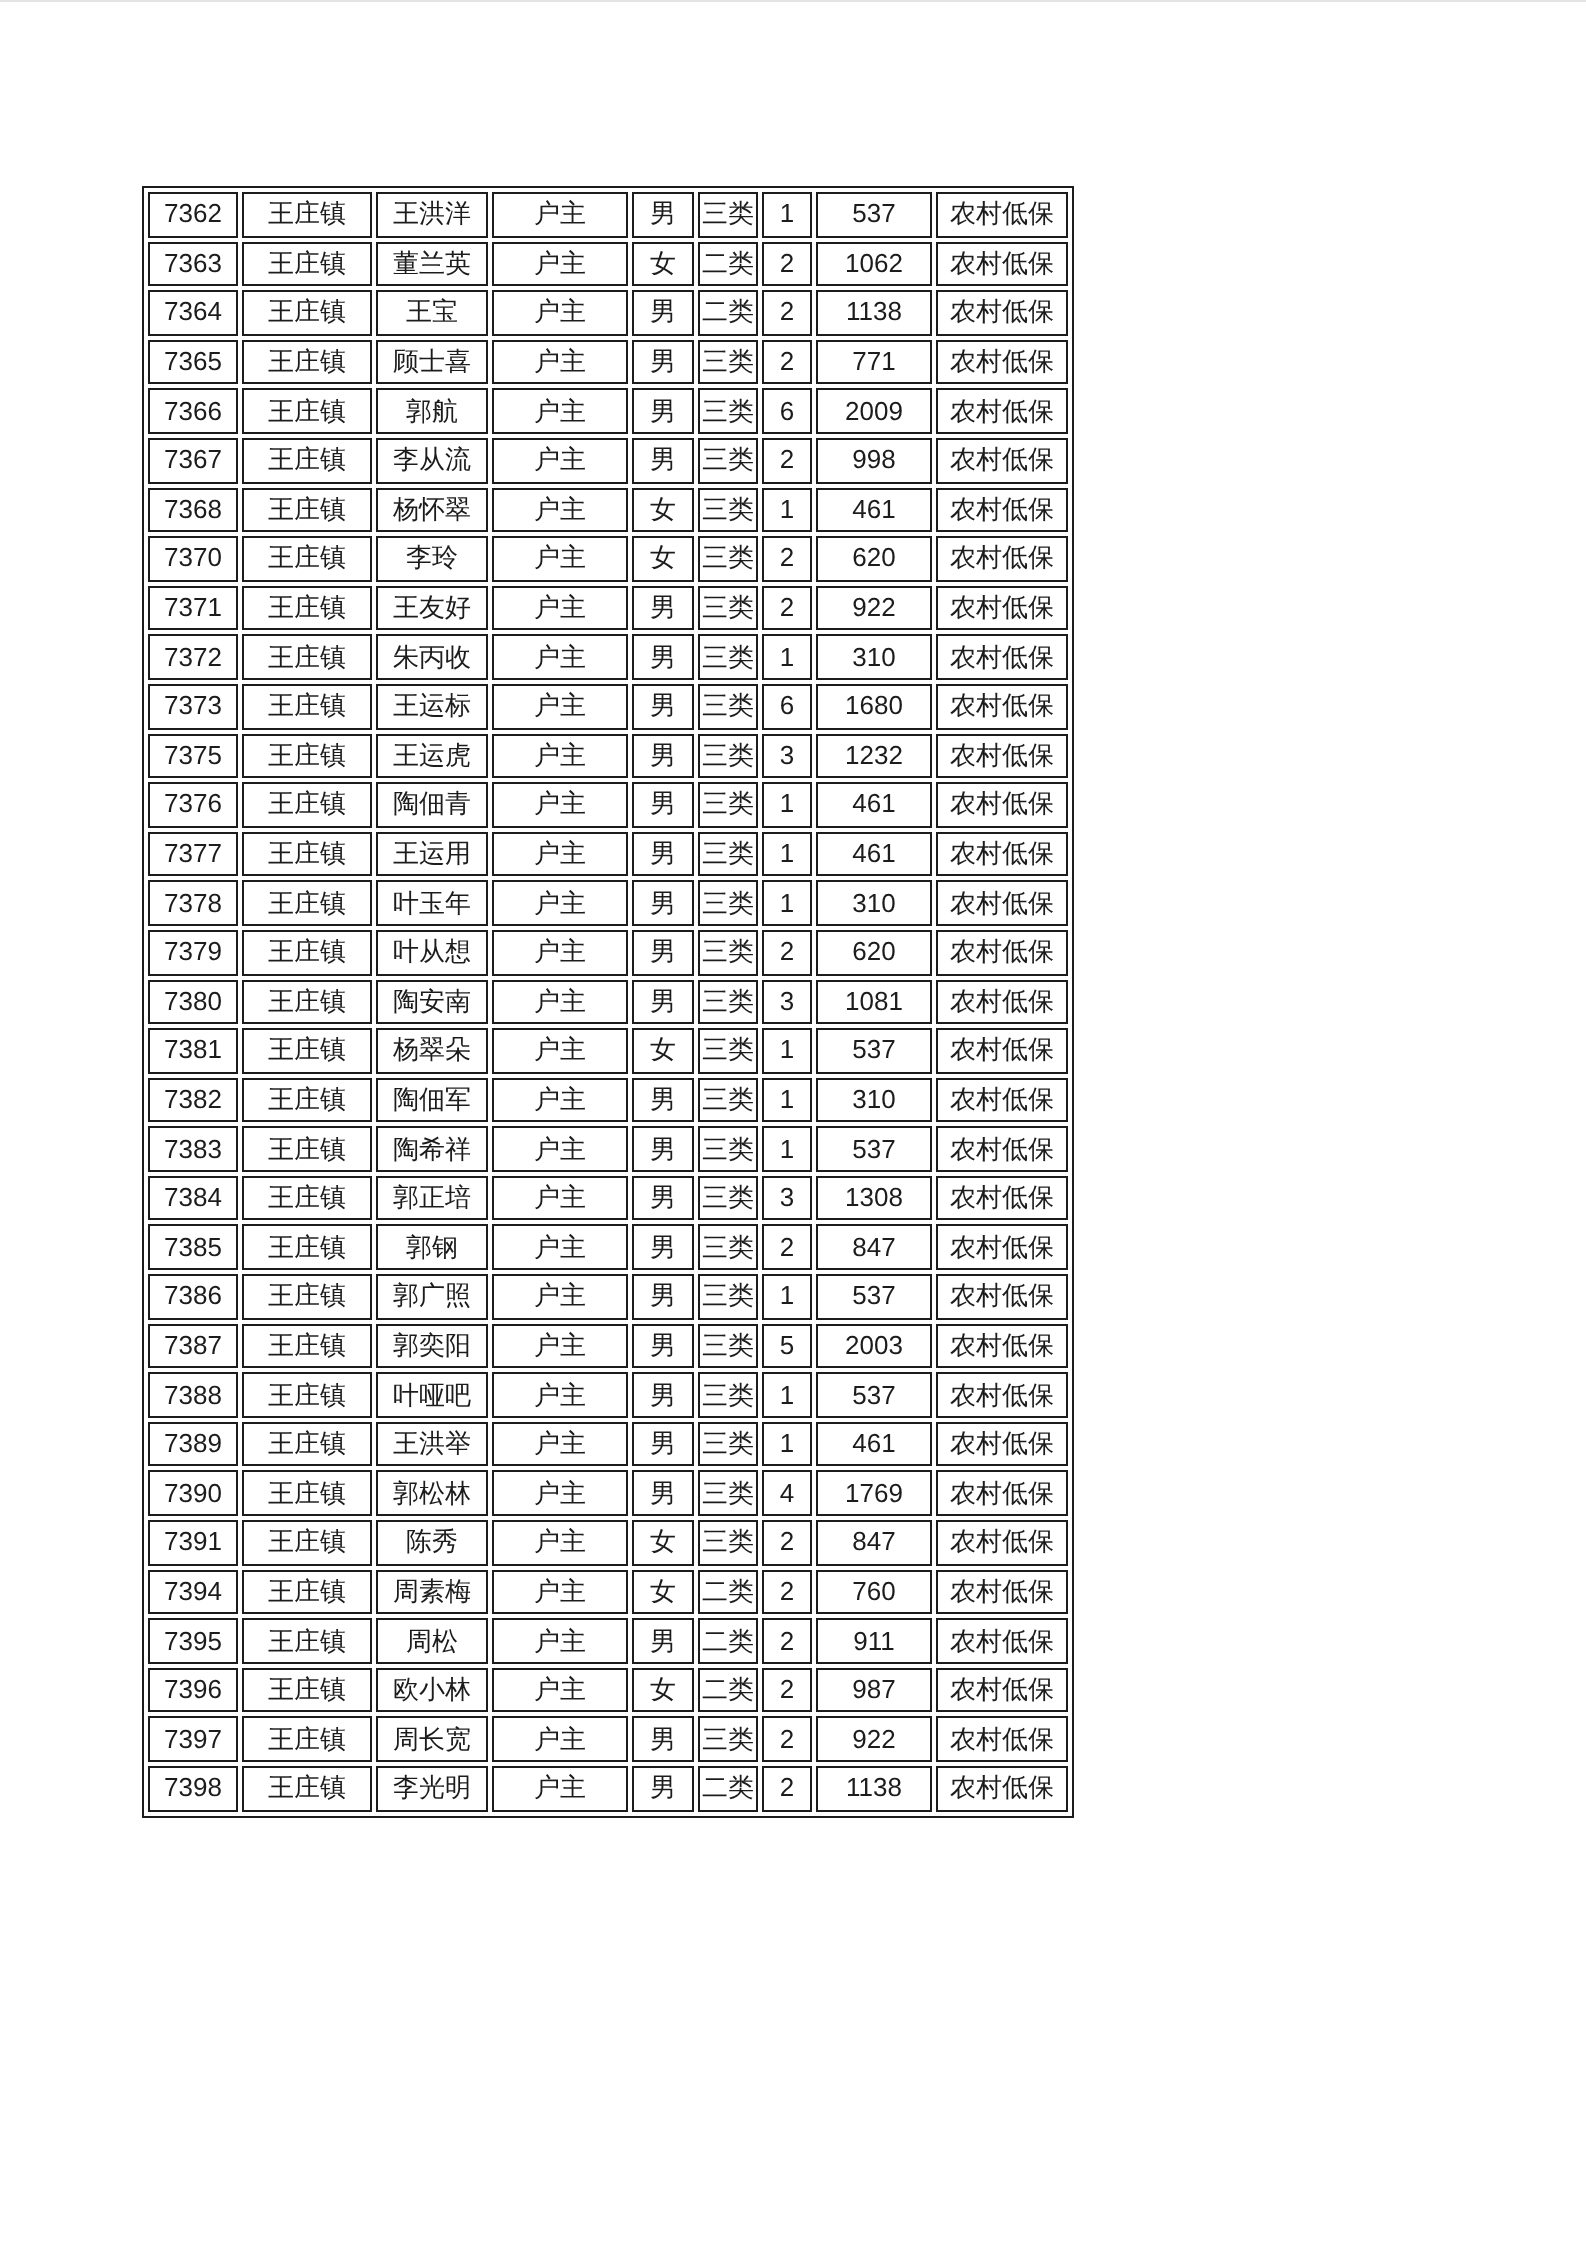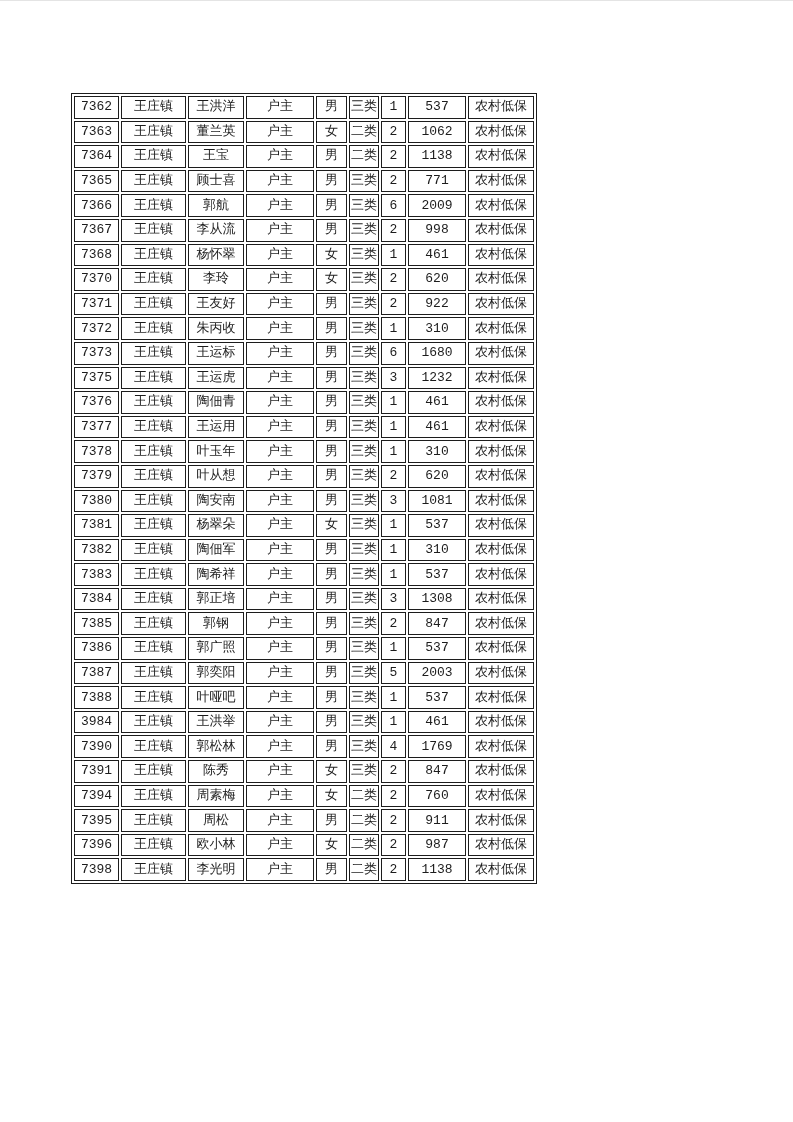--- a/index.html
+++ b/index.html
@@ -6,21 +6,21 @@
     margin: 0;
     padding: 0;
     background: #ffffff;
   }
   .page {
     position: relative;
     width: 793px;
     height: 1122px;
     background: #ffffff;
     overflow: hidden;
-    font-family: Liberation Mono, monospace;
+    font-family: Liberation Sans, sans-serif;
   }
   .page-top-edge {
     position: absolute;
     top: 0;
     left: 0;
     width: 100%;
     height: 1px;
     background: #e4e4e4;
   }
   .table-wrap {
@@ -346,21 +346,21 @@
             <td>王庄镇</td>
             <td>叶哑吧</td>
             <td>户主</td>
             <td>男</td>
             <td>三类</td>
             <td>1</td>
             <td>537</td>
             <td>农村低保</td>
           </tr>
           <tr>
-            <td>3984</td>
+            <td>7389</td>
             <td>王庄镇</td>
             <td>王洪举</td>
             <td>户主</td>
             <td>男</td>
             <td>三类</td>
             <td>1</td>
             <td>461</td>
             <td>农村低保</td>
           </tr>
           <tr>
@@ -409,20 +409,31 @@
           </tr>
           <tr>
             <td>7396</td>
             <td>王庄镇</td>
             <td>欧小林</td>
             <td>户主</td>
             <td>女</td>
             <td>二类</td>
             <td>2</td>
             <td>987</td>
+            <td>农村低保</td>
+          </tr>
+          <tr>
+            <td>7397</td>
+            <td>王庄镇</td>
+            <td>周长宽</td>
+            <td>户主</td>
+            <td>男</td>
+            <td>三类</td>
+            <td>2</td>
+            <td>922</td>
             <td>农村低保</td>
           </tr>
           <tr>
             <td>7398</td>
             <td>王庄镇</td>
             <td>李光明</td>
             <td>户主</td>
             <td>男</td>
             <td>二类</td>
             <td>2</td>

